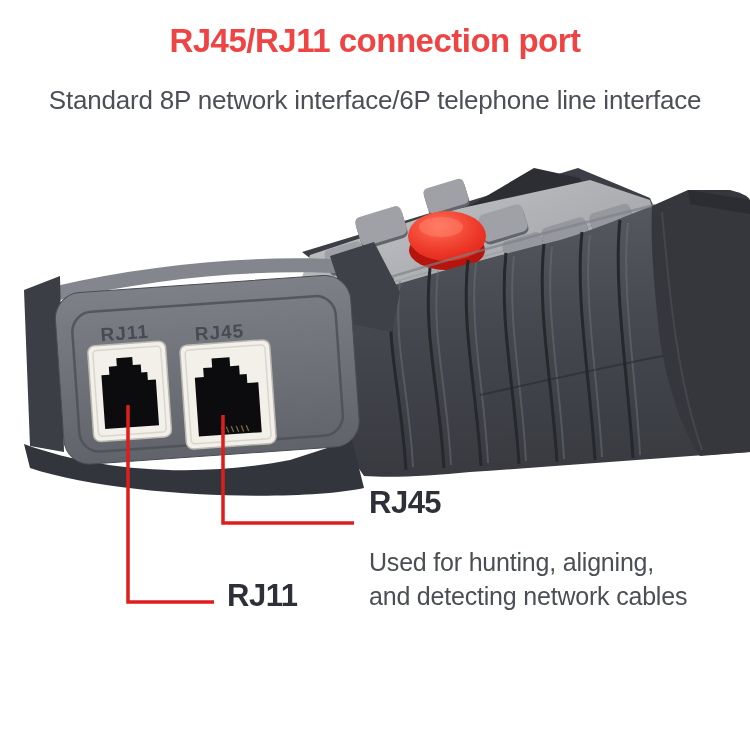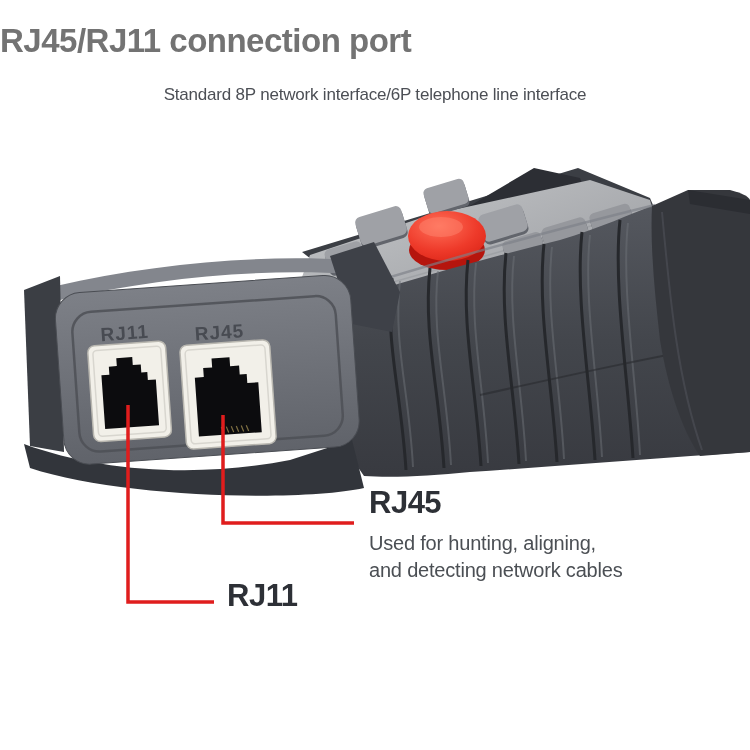--- a/index.html
+++ b/index.html
@@ -1,36 +1,36 @@
 <!DOCTYPE html>
 <html><head>
 <meta charset="utf-8">
 <style>
   html,body{margin:0;padding:0;background:#ffffff;}
   .canvas{
     position:relative;width:750px;height:750px;background:#ffffff;overflow:hidden;
     font-family:"Liberation Sans", sans-serif;
   }
   .page-title{
-    position:absolute;top:22px;left:0;right:0;margin:0;text-align:left;
-    font-size:33px;font-weight:bold;color:#737373;letter-spacing:-0.5px;
+    position:absolute;top:22px;left:0;right:0;margin:0;text-align:center;
+    font-size:33px;font-weight:bold;color:#ef4444;letter-spacing:-0.5px;
   }
   .page-subtitle{
     position:absolute;top:85px;left:0;right:0;margin:0;text-align:center;
-    font-size:17px;font-weight:normal;color:#4c4f55;letter-spacing:-0.2px;
+    font-size:26px;font-weight:normal;color:#4c4f55;letter-spacing:-0.2px;
   }
   .device-svg{position:absolute;left:0;top:0;width:750px;height:750px;}
   .callout{position:absolute;}
   .callout-rj45{left:369px;top:487px;width:330px;}
   .callout-rj11{left:227px;top:580px;width:480px;}
   .callout-label{
     font-size:31px;font-weight:bold;color:#2d3036;letter-spacing:-0.5px;line-height:1;
   }
   .callout-desc{
-    margin-top:12px;font-size:20px;color:#4b4f54;line-height:1.34;white-space:pre-line;
+    margin-top:28px;font-size:25px;color:#4b4f54;line-height:1.34;white-space:pre-line;
     letter-spacing:-0.2px;
   }
   .engraved{
     font-family:"Liberation Sans", sans-serif;font-size:19px;font-weight:bold;
     fill:#484b52;letter-spacing:1px;
   }
 </style>
 </head>
 <body>
 

